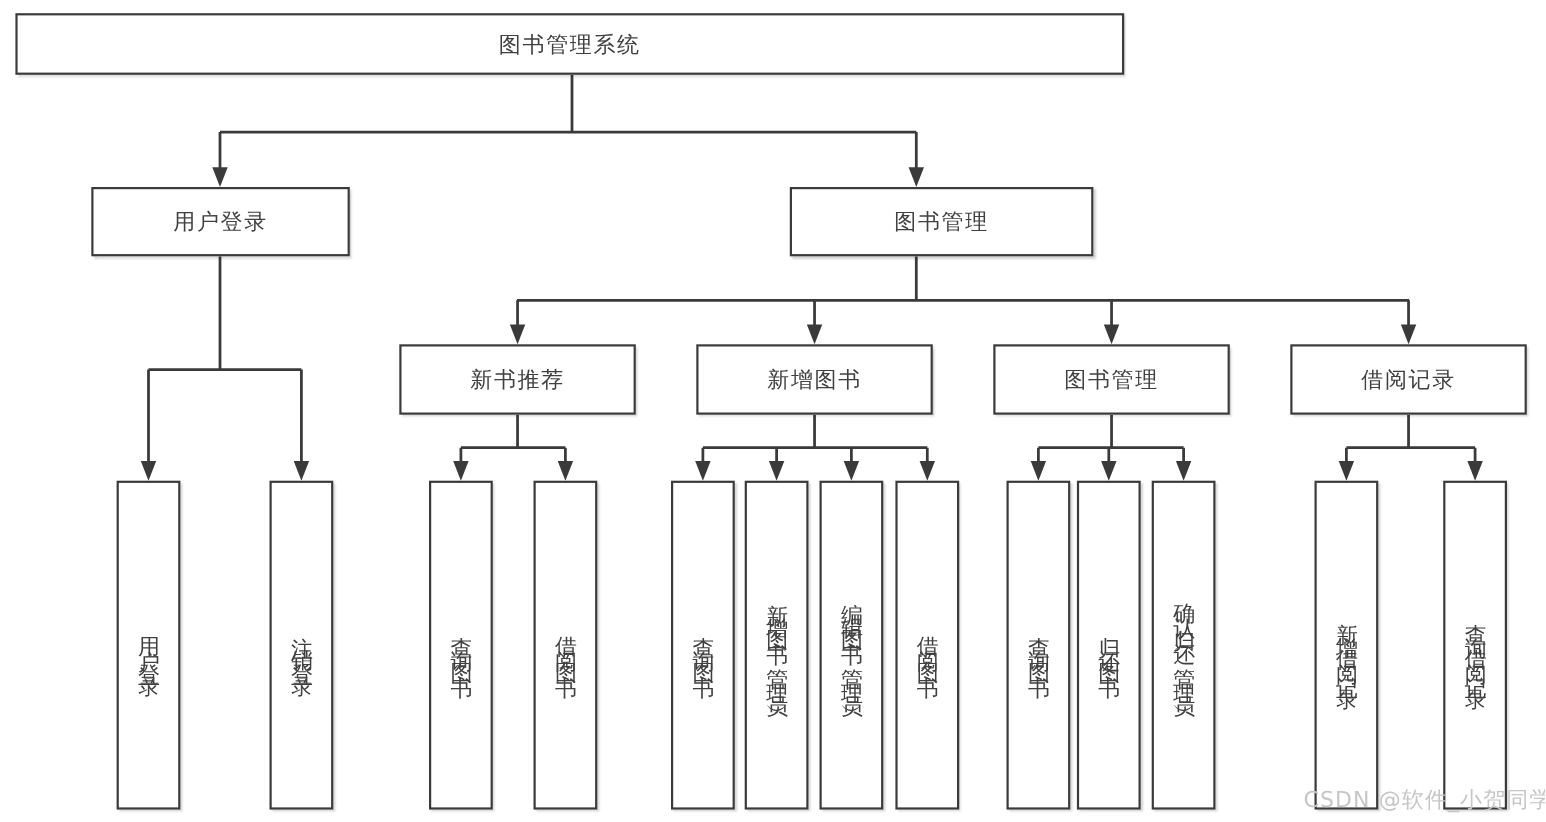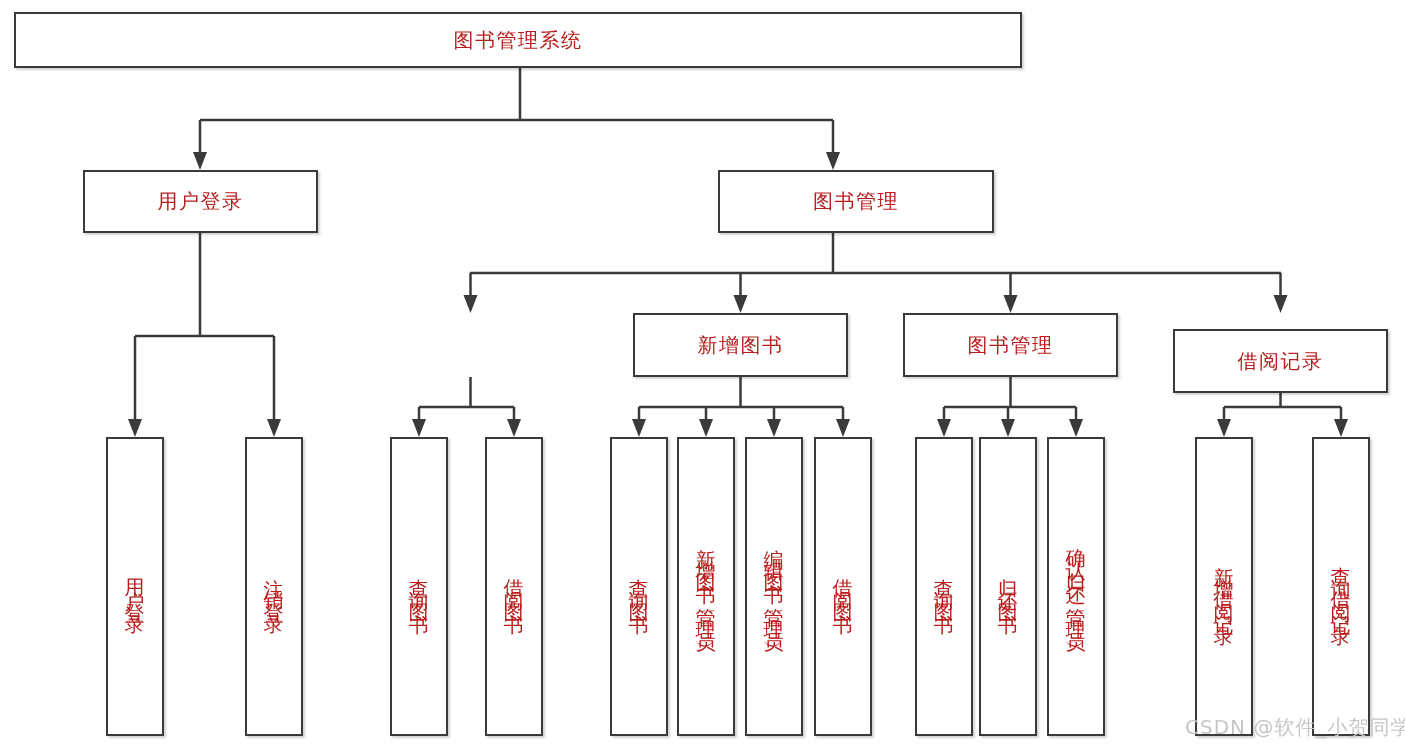--- a/index.html
+++ b/index.html
@@ -18,21 +18,21 @@
   }
   .node {
     position: absolute;
     box-sizing: border-box;
     background: #ffffff;
     border: 2.5px solid #3a3a3a;
     box-shadow: 2px 2px 2px rgba(0,0,0,0.18);
     display: flex;
     align-items: center;
     justify-content: center;
-    color: #b91c1c;
+    color: #404040;
     z-index: 1;
     font-family: Liberation Serif, serif;
   }
   .h { font-size: 20px; letter-spacing: 1.5px; }
   .v .vtext {
     writing-mode: vertical-rl;
     text-orientation: mixed;
     font-size: 20px;
     line-height: 1.1;
     letter-spacing: 12px;
@@ -85,23 +85,24 @@
       <polygon points="1217,419 1231,419 1224,437"></polygon>
       <polygon points="1334,419 1348,419 1341,437"></polygon>
     </g>
   </svg>
 
   <div class="node h" style="left:14px; top:12px; width:1008px; height:56px">图书管理系统</div>
 
   <div class="node h" style="left:83px; top:170px; width:235px; height:63px">用户登录</div>
   <div class="node h" style="left:718px; top:170px; width:276px; height:63px">图书管理</div>
 
+  <div class="node h" style="left:363px; top:313px; width:215px; height:64px">新书推荐</div>
   <div class="node h" style="left:633px; top:313px; width:215px; height:64px">新增图书</div>
   <div class="node h" style="left:903px; top:313px; width:215px; height:64px">图书管理</div>
-  <div class="node h" style="left:1173px; top:329px; width:215px; height:64px">借阅记录</div>
+  <div class="node h" style="left:1173px; top:313px; width:215px; height:64px">借阅记录</div>
 
   <div class="node v" style="left:106px; top:437px; width:58px; height:299px">
     <span class="vtext">用户登录</span>
   </div>
   <div class="node v" style="left:245px; top:437px; width:58px; height:299px">
     <span class="vtext">注销登录</span>
   </div>
 
   <div class="node v" style="left:390px; top:437px; width:58px; height:299px">
     <span class="vtext">查询图书</span>

